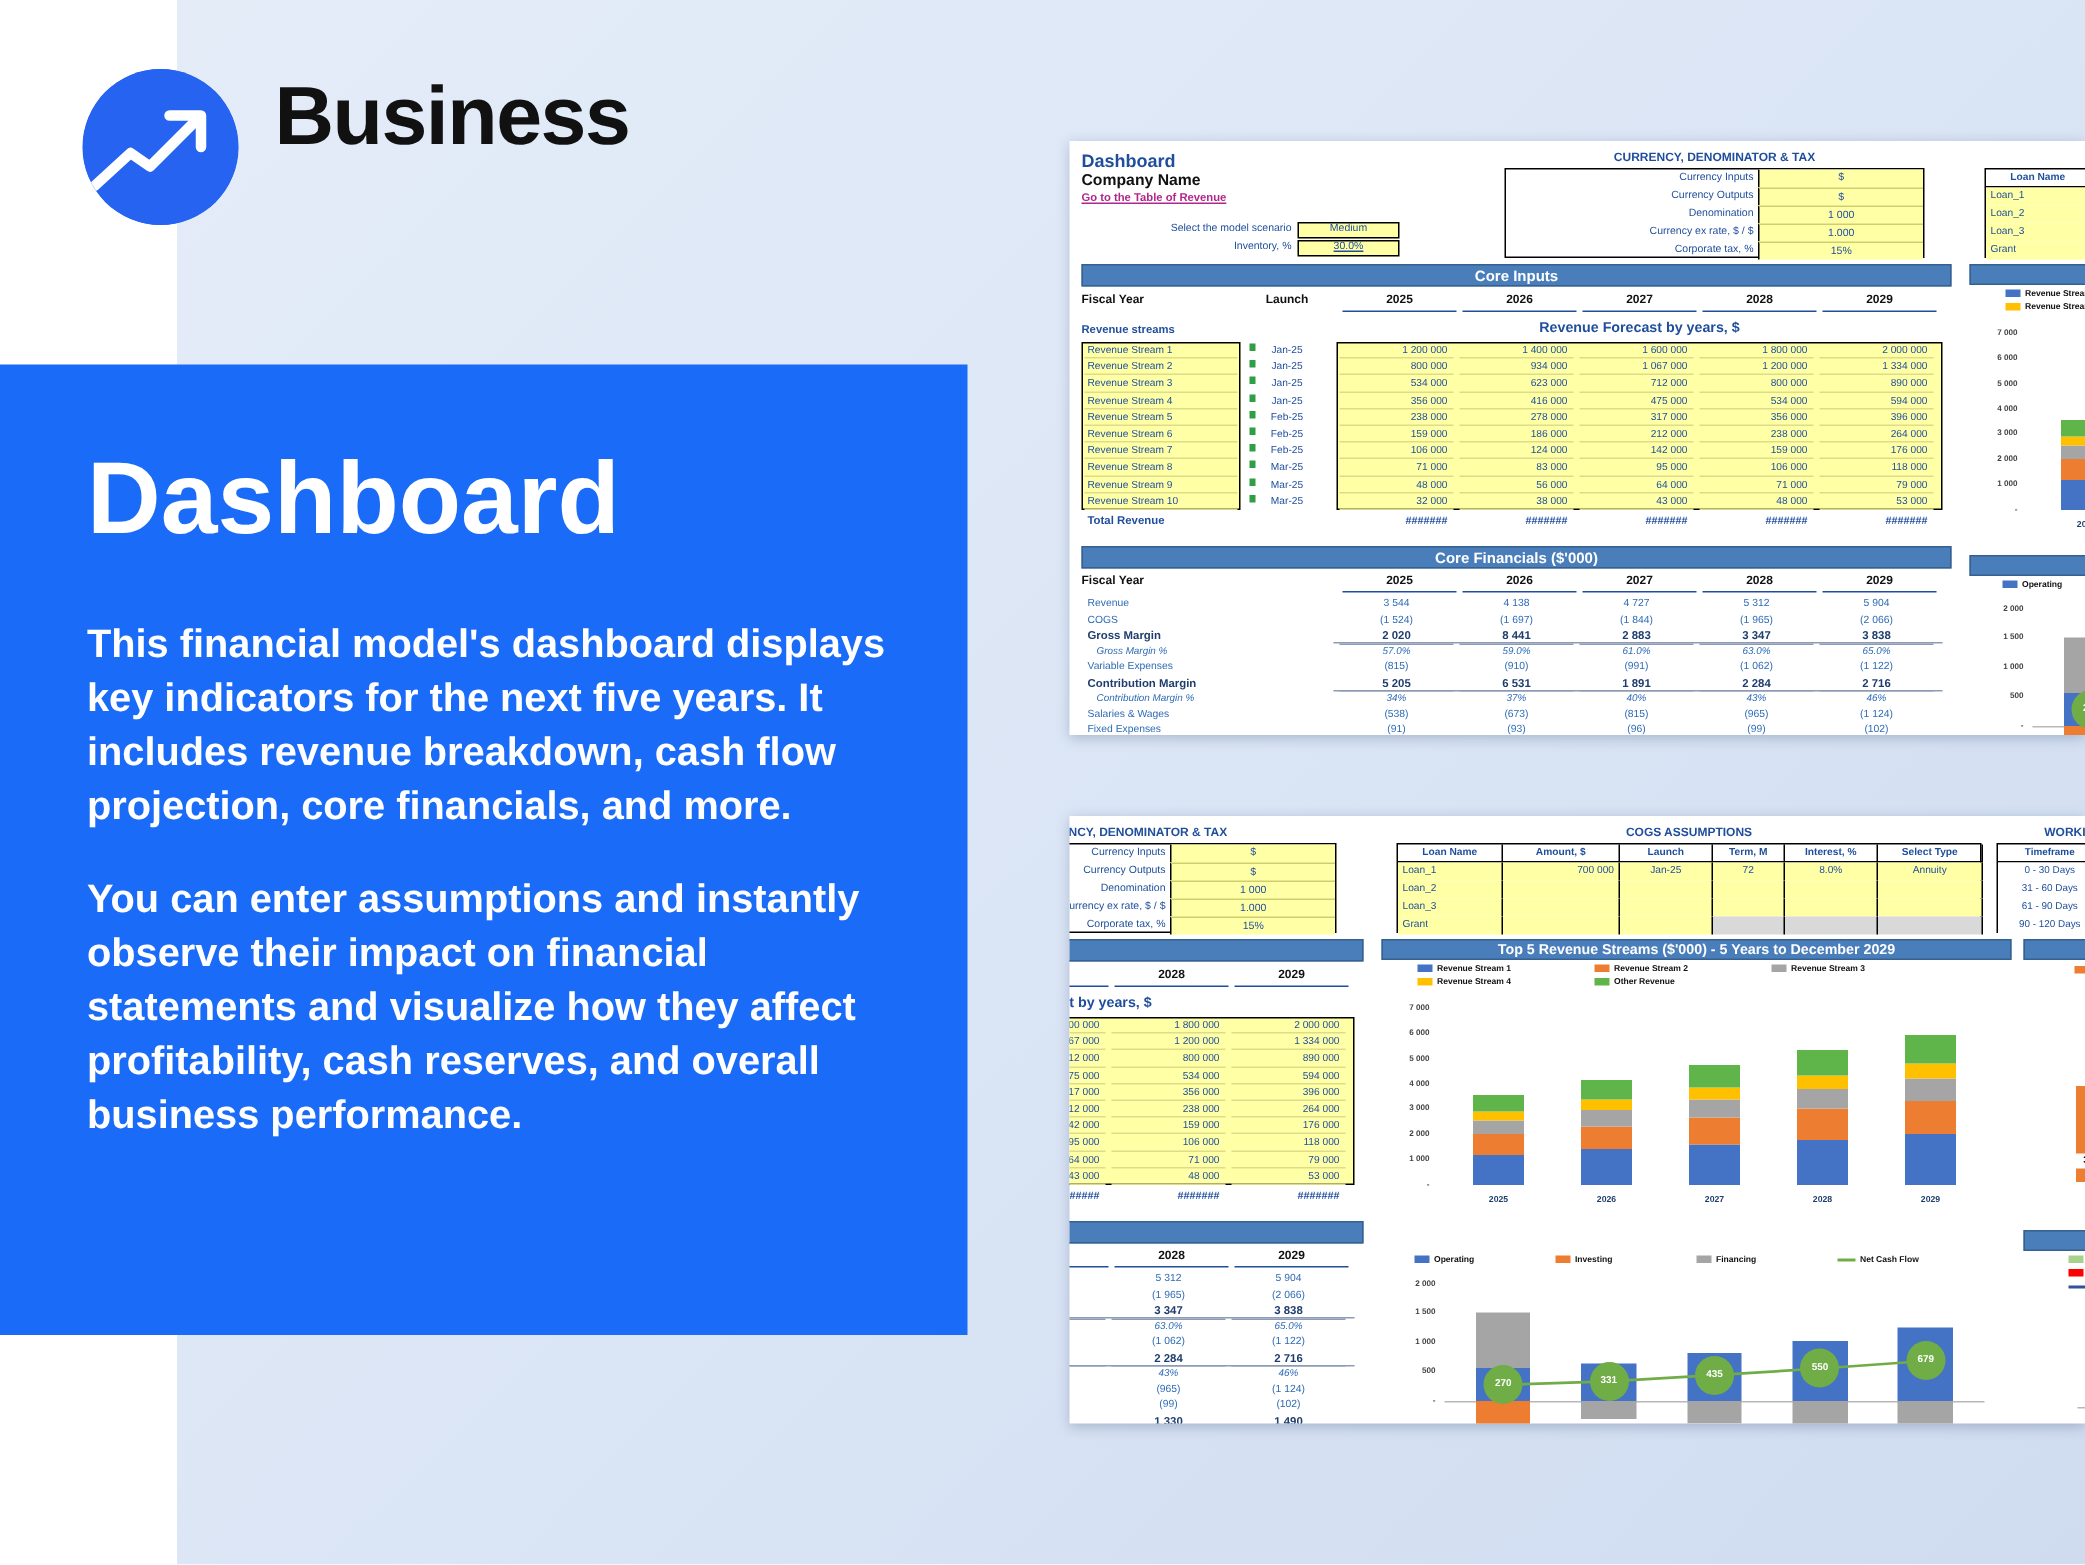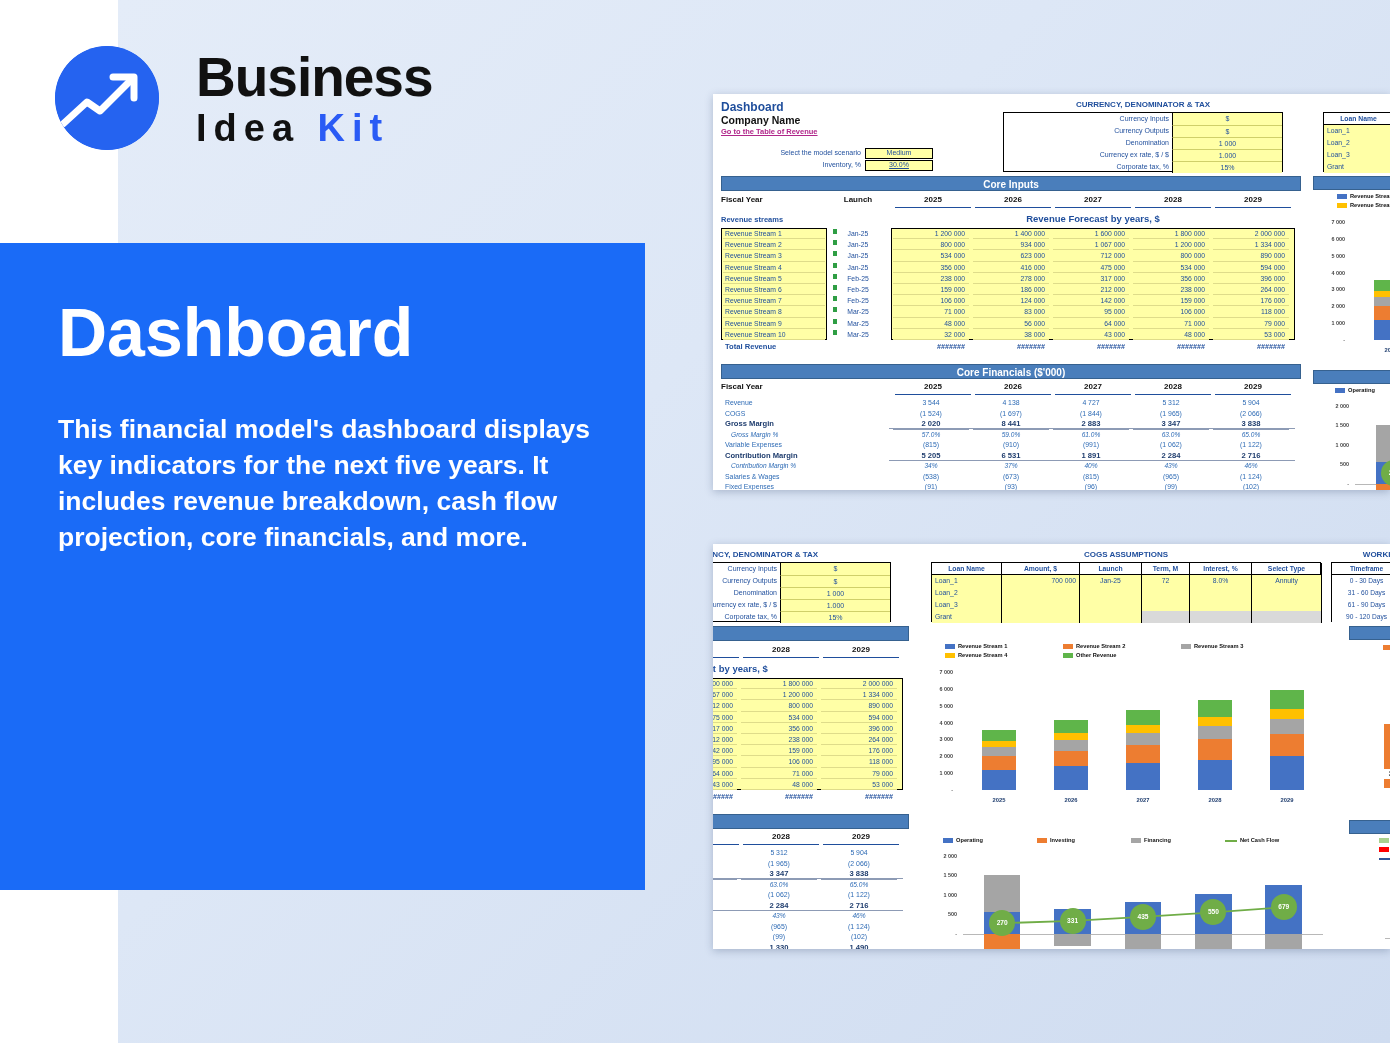--- a/index.html
+++ b/index.html
@@ -14,21 +14,21 @@
     position:absolute; left:118px; top:0; width:1272px; height:1043px;
     background:linear-gradient(135deg,#e4ecf8 0%,#dde7f6 40%,#cfdcf0 100%);
   }
   #bg-white-left{
     position:absolute; left:0; top:0; width:118px; height:1043px; background:#ffffff;
   }
   
   #logo-wrap{ position:absolute; left:55px; top:38px; width:400px; height:120px; z-index:6;}
   #logo-mark{ position:absolute; left:0; top:8px; width:104px; height:104px; border-radius:50%;
     background:#2563f0; overflow:hidden;}
-  #logo-text{ position:absolute; left:141px; top:12px; }
+  #logo-text{ position:absolute; left:128px; top:12px; }
   .logo-l1{ font-size:55px; font-weight:bold; letter-spacing:-1px; color:#111; line-height:54px; white-space:nowrap;}
   .logo-l2{ font-size:38px; font-weight:bold; letter-spacing:7px; color:#111; line-height:44px; white-space:nowrap; margin-top:2px;}
   .logo-kit{ color:#2a5bf5; }
   
   #blue-panel{
     position:absolute; left:0; top:243px; width:645px; height:647px;
     background:#1a6bf7; z-index:5; padding:52px 46px 0 58px;
   }
   #panel-title{ color:#fff; font-size:68px; font-weight:bold; line-height:74px; margin:0 0 42px 0;}
   .panel-para{ color:#fff; font-size:26.5px; line-height:36px; font-weight:bold; margin:0 0 26px 0; max-width:590px;}
@@ -48,27 +48,27 @@
 <div id="logo-wrap">
   <div id="logo-mark">
     <svg width="104" height="104" viewBox="0 0 104 104">
       <circle cx="52" cy="52" r="52" fill="#2563f0"></circle>
       <polyline points="8,78 32,56 45,65 76,34" fill="none" stroke="#ffffff" stroke-width="7" stroke-linecap="round" stroke-linejoin="round"></polyline>
       <polyline points="58,31 79,31 79,52" fill="none" stroke="#ffffff" stroke-width="7" stroke-linecap="round" stroke-linejoin="round"></polyline>
     </svg>
   </div>
   <div id="logo-text">
     <div class="logo-l1">Business</div>
-    <div class="logo-l2"><span>Idea </span><span class="logo-kit">Kit</span></div>
   </div>
 </div>
 
 <div id="blue-panel">
   <h1 id="panel-title">Dashboard</h1>
   <p class="panel-para">This financial model's dashboard displays key indicators for the next five years. It includes revenue breakdown, cash flow projection, core financials, and more.</p>
+  <p class="panel-para">You can enter assumptions and instantly observe their impact on financial statements and visualize how they affect profitability, cash reserves, and overall business performance.</p>
 </div>
 
 <div class="shot" id="shot-top">
   <div class="sheet" id="sheet-top" style="width:1000px;height:396px;">
       <div style="position:absolute;left:8px;top:6px;width:160px;height:14px;font-family:&quot;Liberation Sans&quot;,sans-serif;font-size:12px;font-weight:bold;color:#1f4e9c;">Dashboard</div>
       <div style="position:absolute;left:8px;top:20px;width:160px;height:12px;font-family:&quot;Liberation Sans&quot;,sans-serif;font-size:10.5px;font-weight:bold;color:#111;">Company Name</div>
       <a href="#" style="position:absolute;left:8px;top:33px;width:170px;height:10px;font-family:&quot;Liberation Sans&quot;,sans-serif;font-size:7.5px;font-weight:bold;color:#b0268a;text-decoration:underline;">Go to the Table of Revenue</a>
       <div style="position:absolute;left:30px;top:55px;width:118px;height:10px;font-family:&quot;Liberation Sans&quot;,sans-serif;font-size:7px;color:#1f4e9c;text-align:right;">Select the model scenario</div>
       <div style="position:absolute;left:152px;top:54px;width:68px;height:11px;font-family:&quot;Liberation Sans&quot;,sans-serif;font-size:7px;color:#1f4e9c;text-align:center;background:#ffffa6;border:1.5px solid #000;">Medium</div>
       <div style="position:absolute;left:30px;top:67px;width:118px;height:10px;font-family:&quot;Liberation Sans&quot;,sans-serif;font-size:7px;color:#1f4e9c;text-align:right;">Inventory, %</div>
@@ -419,20 +419,21 @@
       <div style="position:absolute;left:340px;top:377.5px;width:76px;height:10.5px;font-family:&quot;Liberation Sans&quot;,sans-serif;font-size:6.9px;color:#2e6bb5;line-height:10.5px;text-align:center;">(815)</div>
       <div style="position:absolute;left:420px;top:377.5px;width:76px;height:10.5px;font-family:&quot;Liberation Sans&quot;,sans-serif;font-size:6.9px;color:#2e6bb5;line-height:10.5px;text-align:center;">(965)</div>
       <div style="position:absolute;left:500px;top:377.5px;width:76px;height:10.5px;font-family:&quot;Liberation Sans&quot;,sans-serif;font-size:6.9px;color:#2e6bb5;line-height:10.5px;text-align:center;">(1 124)</div>
       <div style="position:absolute;left:340px;top:388px;width:76px;height:10.5px;font-family:&quot;Liberation Sans&quot;,sans-serif;font-size:6.9px;color:#2e6bb5;line-height:10.5px;text-align:center;">(96)</div>
       <div style="position:absolute;left:420px;top:388px;width:76px;height:10.5px;font-family:&quot;Liberation Sans&quot;,sans-serif;font-size:6.9px;color:#2e6bb5;line-height:10.5px;text-align:center;">(99)</div>
       <div style="position:absolute;left:500px;top:388px;width:76px;height:10.5px;font-family:&quot;Liberation Sans&quot;,sans-serif;font-size:6.9px;color:#2e6bb5;line-height:10.5px;text-align:center;">(102)</div>
       <div style="position:absolute;left:340px;top:398.5px;width:76px;height:10.5px;font-family:&quot;Liberation Sans&quot;,sans-serif;font-size:7.6px;color:#1f3d6e;font-weight:bold;line-height:10.5px;text-align:center;border-bottom:1.5px solid #8d9bb5;">980</div>
       <div style="position:absolute;left:420px;top:398.5px;width:76px;height:10.5px;font-family:&quot;Liberation Sans&quot;,sans-serif;font-size:7.6px;color:#1f3d6e;font-weight:bold;line-height:10.5px;text-align:center;border-bottom:1.5px solid #8d9bb5;">1 330</div>
       <div style="position:absolute;left:500px;top:398.5px;width:76px;height:10.5px;font-family:&quot;Liberation Sans&quot;,sans-serif;font-size:7.6px;color:#1f3d6e;font-weight:bold;line-height:10.5px;text-align:center;border-bottom:1.5px solid #8d9bb5;">1 490</div>
       <div style="position:absolute;left:600px;top:82px;width:420px;height:190px;">
+        <div style="position:absolute;left:0px;top:0px;width:420px;height:14px;font-family:&quot;Liberation Sans&quot;,sans-serif;font-size:9.5px;font-weight:bold;color:#fff;background:#4a7ebb;text-align:center;line-height:14px;border:1px solid #36618f;">Top 5 Revenue Streams ($'000) - 5 Years to December 2029</div>
         <div style="position:absolute;left:24px;top:16px;width:118px;height:8px;font-family:&quot;Liberation Sans&quot;,sans-serif;font-size:5.7px;font-weight:bold;color:#111;white-space:nowrap;line-height:8px;"><span style="display:inline-block;width:10px;height:5px;background:#4472c4;vertical-align:middle;margin-right:3px;"></span>Revenue Stream 1</div>
         <div style="position:absolute;left:142px;top:16px;width:118px;height:8px;font-family:&quot;Liberation Sans&quot;,sans-serif;font-size:5.7px;font-weight:bold;color:#111;white-space:nowrap;line-height:8px;"><span style="display:inline-block;width:10px;height:5px;background:#ed7d31;vertical-align:middle;margin-right:3px;"></span>Revenue Stream 2</div>
         <div style="position:absolute;left:260px;top:16px;width:118px;height:8px;font-family:&quot;Liberation Sans&quot;,sans-serif;font-size:5.7px;font-weight:bold;color:#111;white-space:nowrap;line-height:8px;"><span style="display:inline-block;width:10px;height:5px;background:#a5a5a5;vertical-align:middle;margin-right:3px;"></span>Revenue Stream 3</div>
         <div style="position:absolute;left:24px;top:25px;width:118px;height:8px;font-family:&quot;Liberation Sans&quot;,sans-serif;font-size:5.7px;font-weight:bold;color:#111;white-space:nowrap;line-height:8px;"><span style="display:inline-block;width:10px;height:5px;background:#ffc000;vertical-align:middle;margin-right:3px;"></span>Revenue Stream 4</div>
         <div style="position:absolute;left:142px;top:25px;width:118px;height:8px;font-family:&quot;Liberation Sans&quot;,sans-serif;font-size:5.7px;font-weight:bold;color:#111;white-space:nowrap;line-height:8px;"><span style="display:inline-block;width:10px;height:5px;background:#5fb54a;vertical-align:middle;margin-right:3px;"></span>Other Revenue</div>
         <div style="position:absolute;left:2px;top:42px;width:30px;height:8px;font-family:&quot;Liberation Sans&quot;,sans-serif;font-size:5.4px;font-weight:bold;color:#444;text-align:right;line-height:8px;">7 000</div>
         <div style="position:absolute;left:2px;top:58.85714285714286px;width:30px;height:8px;font-family:&quot;Liberation Sans&quot;,sans-serif;font-size:5.4px;font-weight:bold;color:#444;text-align:right;line-height:8px;">6 000</div>
         <div style="position:absolute;left:2px;top:75.71428571428572px;width:30px;height:8px;font-family:&quot;Liberation Sans&quot;,sans-serif;font-size:5.4px;font-weight:bold;color:#444;text-align:right;line-height:8px;">5 000</div>
         <div style="position:absolute;left:2px;top:92.57142857142857px;width:30px;height:8px;font-family:&quot;Liberation Sans&quot;,sans-serif;font-size:5.4px;font-weight:bold;color:#444;text-align:right;line-height:8px;">4 000</div>
         <div style="position:absolute;left:2px;top:109.42857142857143px;width:30px;height:8px;font-family:&quot;Liberation Sans&quot;,sans-serif;font-size:5.4px;font-weight:bold;color:#444;text-align:right;line-height:8px;">3 000</div>

